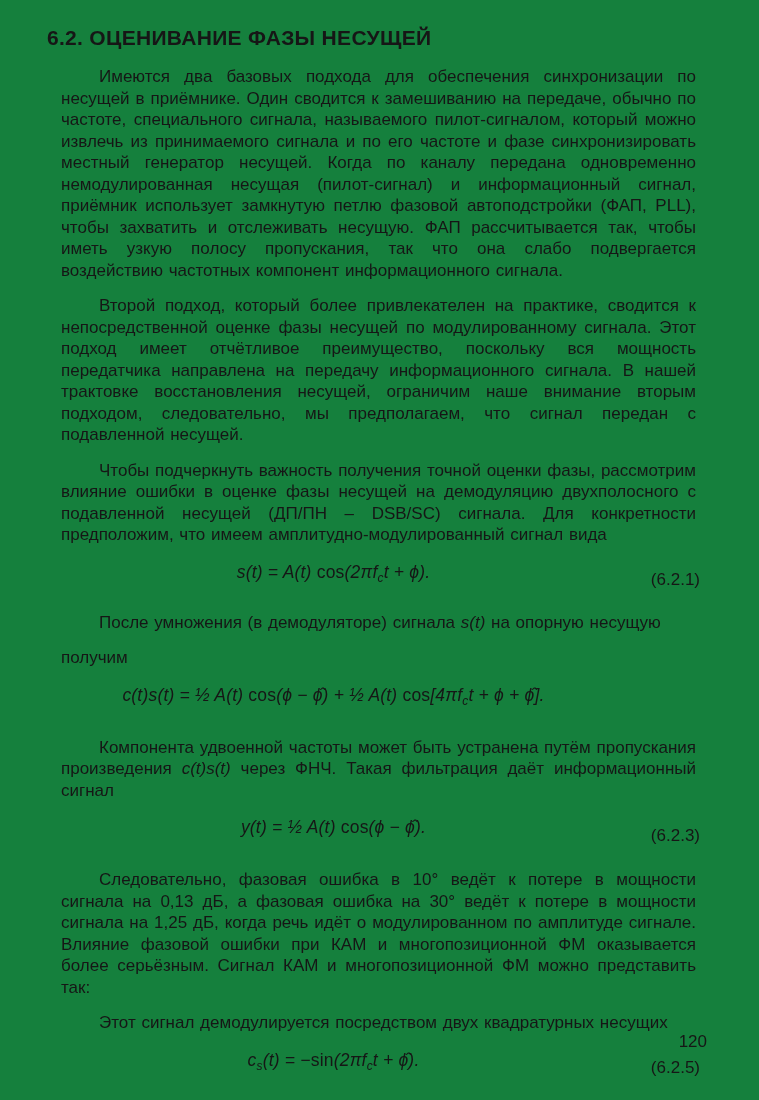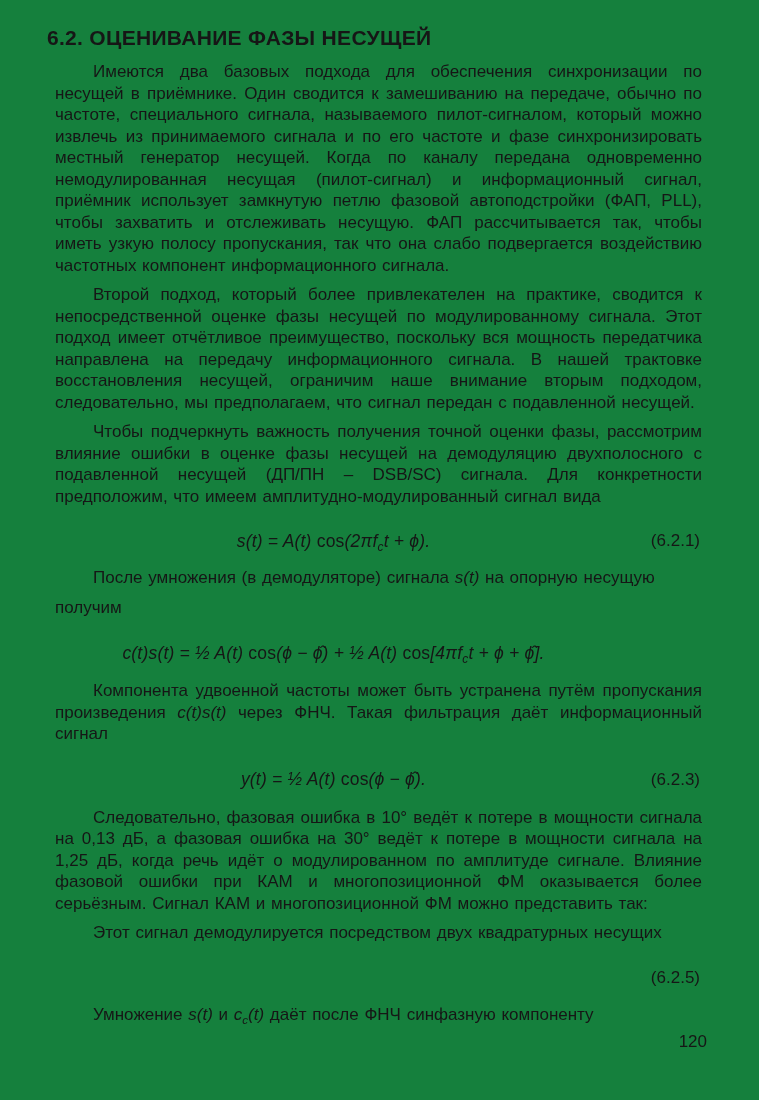--- a/index.html
+++ b/index.html
@@ -17,33 +17,32 @@
   }
   .content { padding: 24px 49px 0 47px; }
   h1.section-heading {
     font-size: 21px;
     line-height: 28px;
     font-weight: bold;
     letter-spacing: 0.3px;
     margin: 0 0 9px 0;
   }
   p.para {
-    margin: 8px;
+    margin: 14px;
     font-size: 17px;
     line-height: 21.5px;
     text-align: justify;
     text-indent: 38px;
     word-spacing: 1px;
   }
   p.para.noindent { text-indent: 0; }
   .eqrow {
     position: relative;
     display: flex;
     justify-content: center;
-    align-items: center;
     min-height: 36px;
     font-size: 17.5px;
     margin-top: 16px;
   }
   .eqrow.tall { min-height: 38px; }
   .eq {
     position: relative;
     left: -45px;
     font-style: italic;
     white-space: nowrap;
@@ -105,20 +104,21 @@
     </div>
 
 
     <p class="para">Следовательно, фазовая ошибка в 10° ведёт к потере в мощности сигнала на 0,13 дБ, а фазовая ошибка на 30° ведёт к потере в мощности сигнала на 1,25 дБ, когда речь идёт о модулированном по амплитуде сигнале. Влияние фазовой ошибки при КАМ и многопозиционной ФМ оказывается более серьёзным. Сигнал КАМ и многопозиционной ФМ можно представить так:</p>
 
 
     <p class="para">Этот сигнал демодулируется посредством двух квадратурных несущих</p>
 
 
     <div class="eqrow">
+      <span class="eq">c<sub>s</sub>(t) = −<span class="fn">sin</span>(2πf<sub>c</sub>t + ϕ̂).</span>
       <span class="eqnum">(6.2.5)</span>
     </div>
 
     <p class="para">Умножение <i>s(t)</i> и <i>c<sub>c</sub>(t)</i> даёт после ФНЧ синфазную компоненту</p>
 
   </div>
 
   <div class="pagenum">120</div>
 </div>
 

